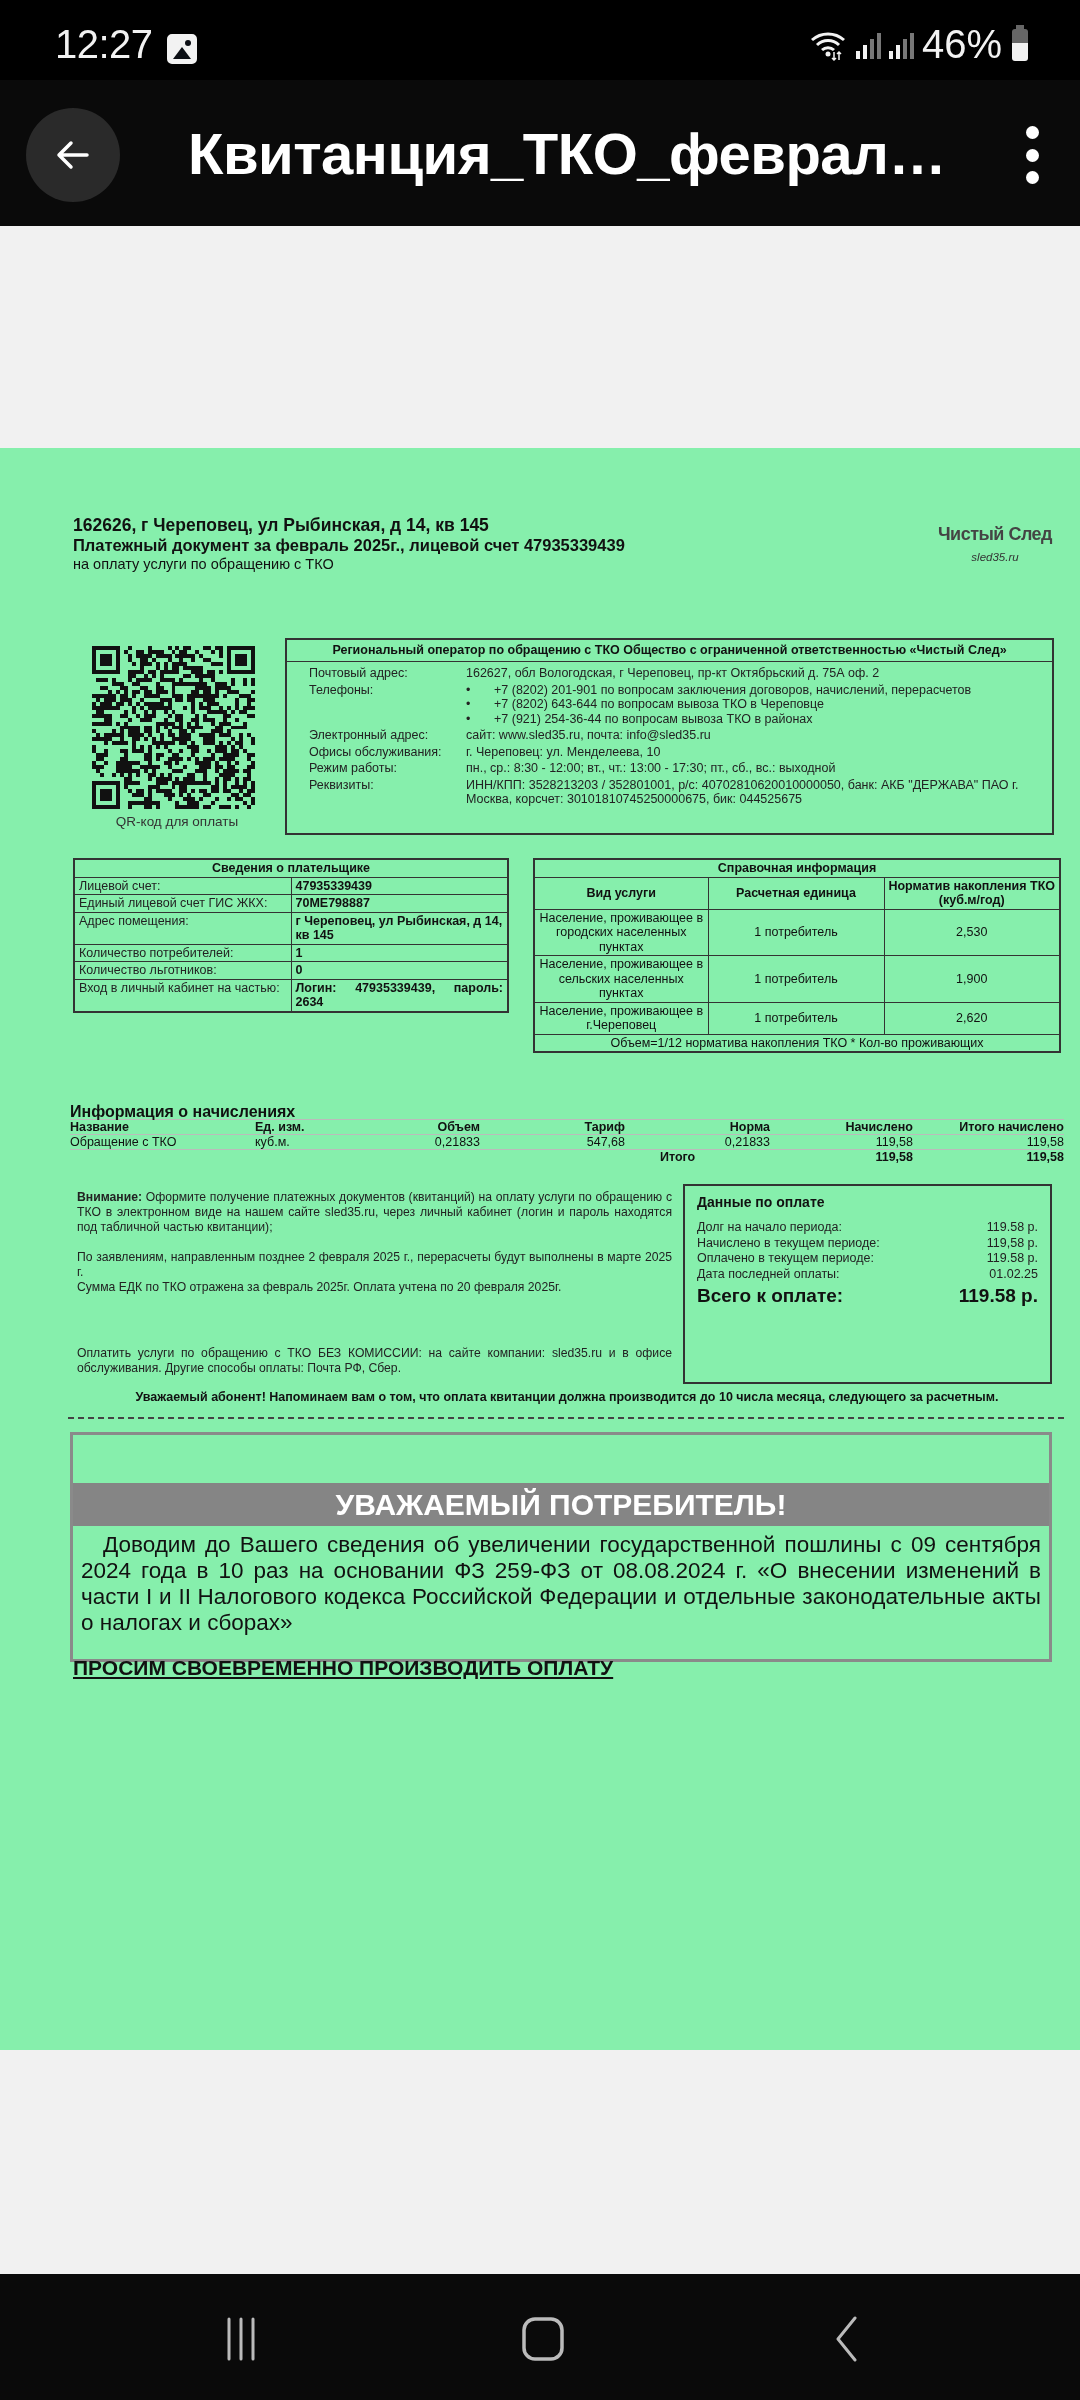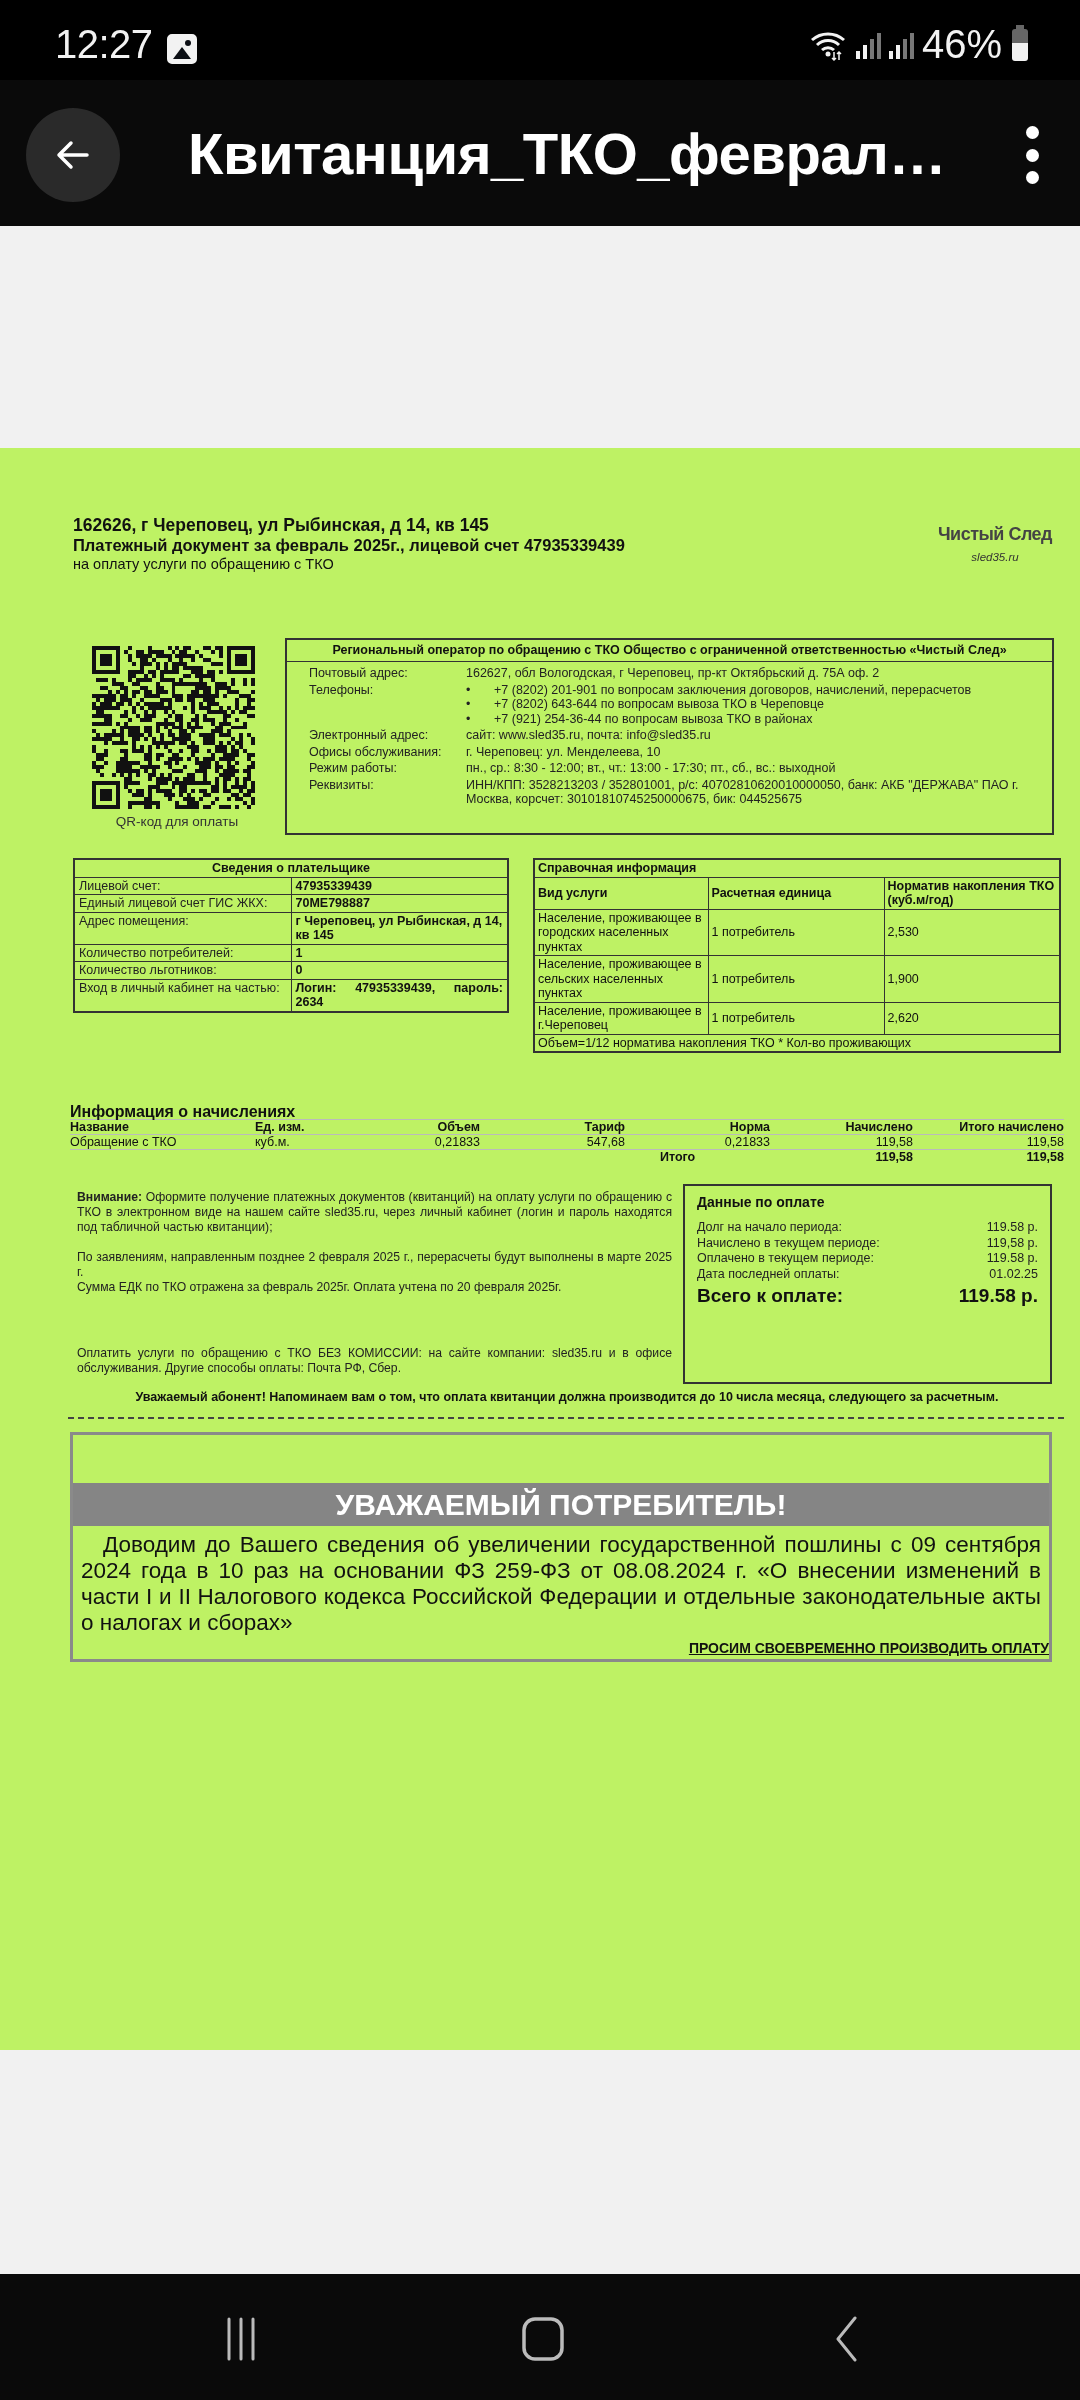--- a/index.html
+++ b/index.html
@@ -21,21 +21,21 @@
   .battery-icon::before { content: ""; position: absolute; left: 4px; top: -4px; width: 8px; height: 4px; background: #666; }
 
   
   .app-bar { position: absolute; left: 0; top: 80px; width: 1080px; height: 146px; background: #0a0a0a; color: #fff; }
   .back-button { position: absolute; left: 26px; top: 28px; width: 94px; height: 94px; border-radius: 47px; background: #2a2a2a; display: flex; align-items: center; justify-content: center; }
   .app-title { position: absolute; left: 188px; top: 40px; font-size: 58px; font-weight: bold; white-space: nowrap; width: 770px; overflow: hidden; text-overflow: ellipsis; letter-spacing: -0.5px; }
   .more-button { position: absolute; right: 30px; top: 40px; width: 36px; height: 70px; display: flex; flex-direction: column; align-items: center; justify-content: space-between; padding: 6px 0; }
   .more-button span { width: 13px; height: 13px; border-radius: 50%; background: #fff; display: block; }
 
   
-  .doc-page { position: absolute; left: 0; top: 448px; width: 1080px; height: 1602px; background: #bef264; color: #111; }
+  .doc-page { position: absolute; left: 0; top: 448px; width: 1080px; height: 1602px; background: #86efac; color: #111; }
 
   .hdr-address { position: absolute; left: 73px; top: 67px; font-size: 17.5px; font-weight: bold; }
   .hdr-doc { position: absolute; left: 73px; top: 88px; font-size: 16.5px; font-weight: bold; }
   .hdr-sub { position: absolute; left: 73px; top: 108px; font-size: 14.5px; }
   .logo { position: absolute; left: 930px; top: 76px; width: 130px; text-align: center; }
   .logo-name { font-size: 18px; font-weight: bold; color: #444; letter-spacing: -0.5px; }
   .logo-site { font-size: 11.5px; font-style: italic; color: #333; margin-top: 6px; }
 
   .qr-wrap { position: absolute; left: 92px; top: 198px; width: 170px; }
   .qr-code { width: 163px; height: 163px; display: block; }
@@ -52,21 +52,21 @@
 
   table { border-collapse: collapse; }
   .payer-table { position: absolute; left: 73px; top: 410px; width: 436px; font-size: 12.5px; }
   .payer-table td, .payer-table th { border: 1px solid #333; padding: 1px 4px; vertical-align: top; text-align: left; line-height: 14.5px; }
   .payer-table { border: 2px solid #333; }
   .payer-table th { text-align: center; font-weight: bold; }
   .payer-table td.v { font-weight: bold; }
   .payer-table td.l { width: 217px; color: #222; }
 
   .ref-table { position: absolute; left: 533px; top: 410px; width: 528px; font-size: 12.5px; border: 2px solid #333; }
-  .ref-table td, .ref-table th { border: 1px solid #333; padding: 1px 3px; text-align: left; vertical-align: middle; line-height: 14.5px; }
+  .ref-table td, .ref-table th { border: 1px solid #333; padding: 1px 3px; text-align: center; vertical-align: middle; line-height: 14.5px; }
   .ref-table th { font-weight: bold; }
 
   .charges { position: absolute; left: 70px; top: 656px; width: 994px; font-size: 12.5px; }
   .charges-title { font-weight: bold; font-size: 16px; border-bottom: 1px solid #bbb; line-height: 15px; }
   .charges-table { width: 100%; }
   .charges-table th { font-weight: bold; text-align: right; padding: 0; line-height: 14px; border-bottom: 1px solid #bbb; }
   .charges-table td { text-align: right; padding: 0; line-height: 14px; }
   .charges-table .row-main td { border-bottom: 1px solid #bbb; }
   .charges-table .left { text-align: left; }
   .charges-table .total td { font-weight: bold; }
@@ -80,21 +80,21 @@
   .payment-title { font-weight: bold; font-size: 14px; margin-bottom: 10px; }
   .pay-row { display: flex; justify-content: space-between; line-height: 15.5px; color: #222; }
   .pay-row.total { font-weight: bold; font-size: 19px; line-height: 24px; color: #111; margin-top: 2px; }
 
   .reminder { position: absolute; left: 70px; top: 942px; width: 994px; text-align: center; font-weight: bold; font-size: 12.5px; }
   .cut-line { position: absolute; left: 68px; top: 969px; width: 996px; border-top: 2px dashed #444; }
 
   .consumer-box { position: absolute; left: 70px; top: 984px; width: 982px; height: 230px; border: 3px solid #8a8a8a; }
   .consumer-title { background: #858585; color: #fff; text-align: center; font-weight: bold; font-size: 30px; height: 43px; line-height: 43px; margin-top: 48px; }
   .consumer-text { padding: 6px 8px 0 8px; font-size: 22.5px; line-height: 26px; text-align: justify; text-indent: 22px; color: #111; }
-  .consumer-cta { text-align: right; font-weight: bold; font-size: 14px; text-decoration: underline; margin-top: 4px; }
+  .consumer-cta { text-align: left; font-weight: bold; font-size: 21px; text-decoration: underline; margin-top: 20px; }
 
   
   .nav-bar { position: absolute; left: 0; top: 2274px; width: 1080px; height: 126px; background: #0a0a0a; }
   .nav-btn { position: absolute; top: 40px; width: 80px; height: 50px; display: flex; align-items: center; justify-content: center; }
 </style>
 </head>
 <body>
 
 <div class="status-bar">
   <span class="status-time">12:27</span>

